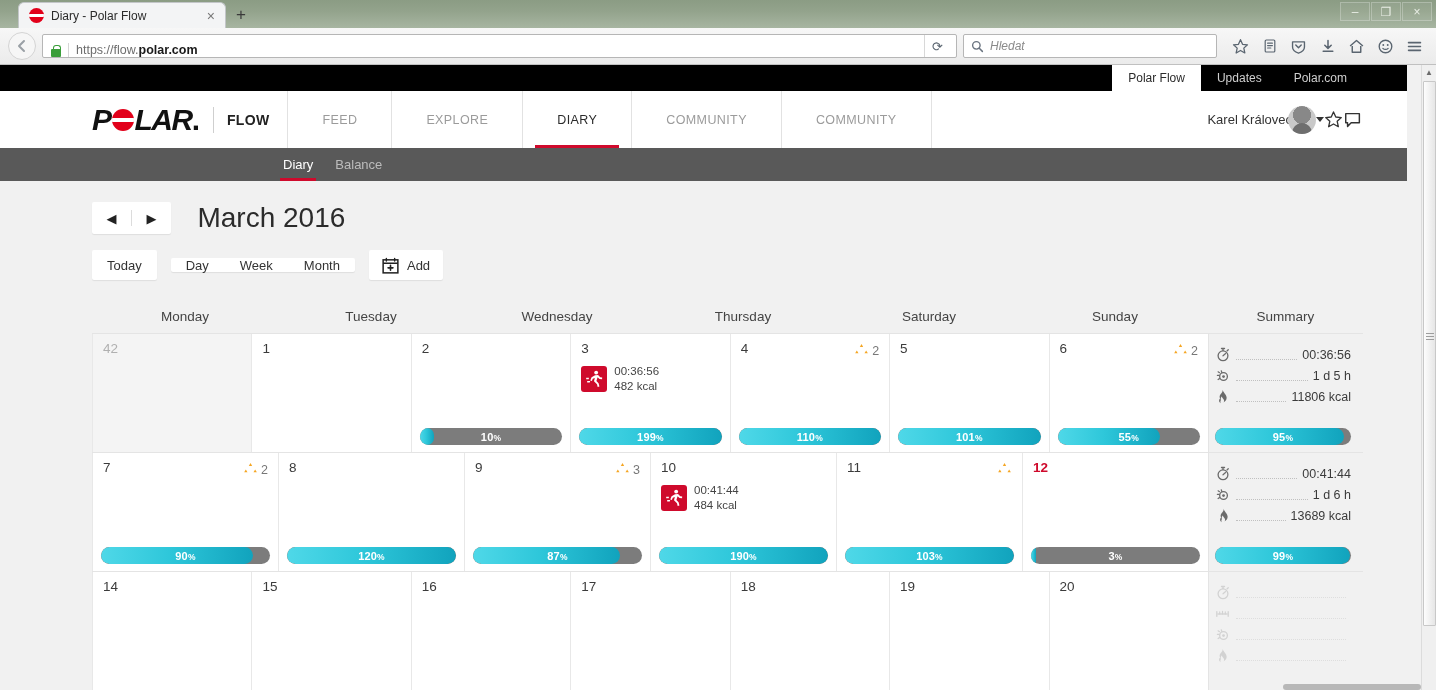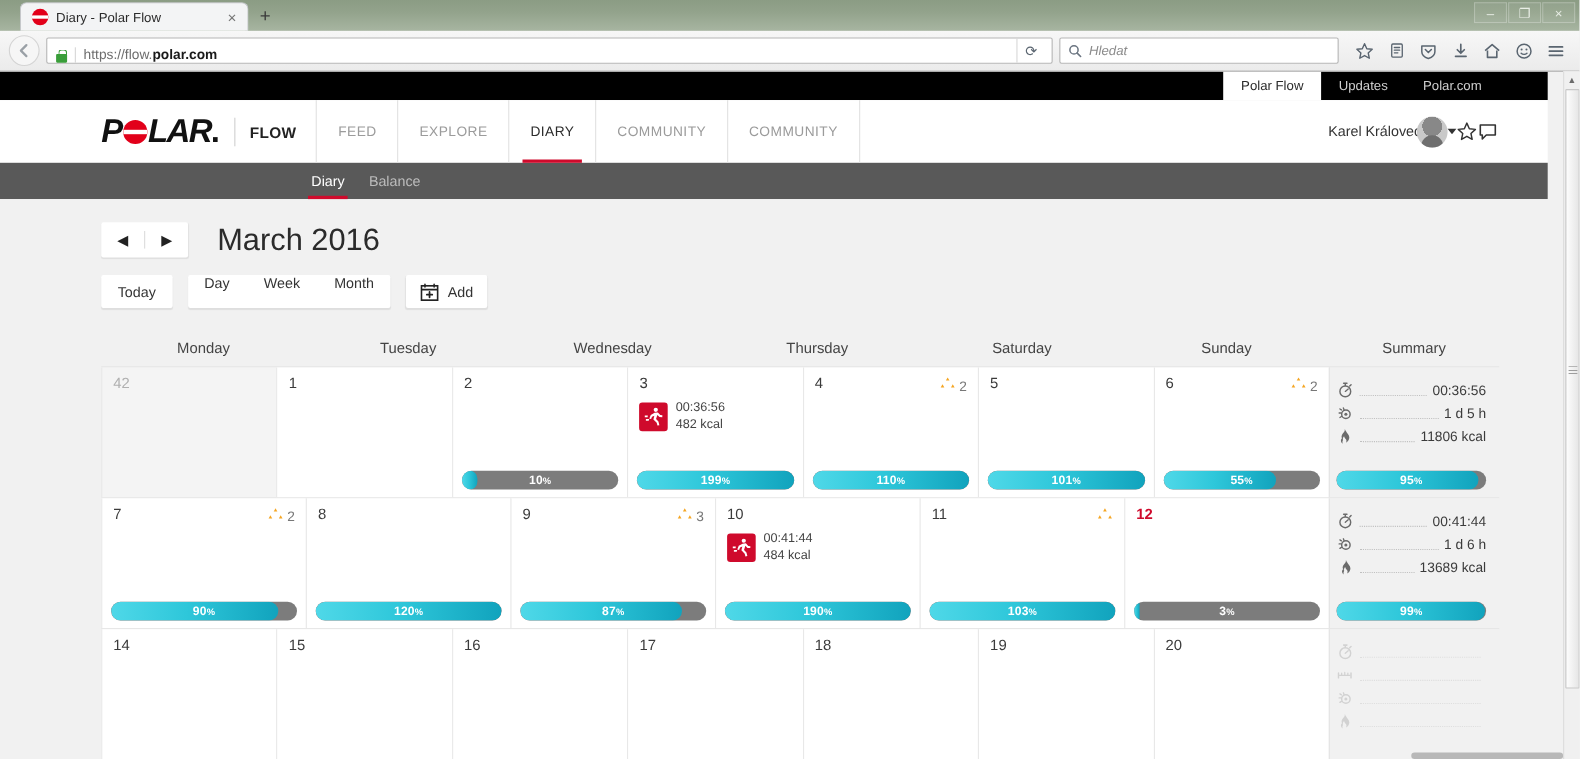--- a/index.html
+++ b/index.html
@@ -125,21 +125,21 @@
   }
   .logo-o::after {
     content: ''; position: absolute; left: 0; top: 9px; width: 100%; height: 4px; background: #fff;
   }
   .logo-dot { font-size: 30px; color: #111; font-weight: 700; }
   .logo-div { width: 1px; height: 26px; background: #cfcfcf; margin: 0 13px; }
   .flowlabel { font-size: 14px; font-weight: 700; color: #222; letter-spacing: .3px; }
   .mainnav { display: flex; align-items: center; height: 57px; margin-left: 18px; }
   .mainnav .item {
     position: relative; height: 57px; display: flex; align-items: center;
-    padding: 0 19px; font-size: 12.5px; color: #9b9b9b; letter-spacing: .4px; cursor: pointer;
+    padding: 0 34px; font-size: 12.5px; color: #9b9b9b; letter-spacing: .4px; cursor: pointer;
     border-right: 1px solid #e2e2e2;
   }
   .mainnav .item:first-child { border-left: 1px solid #e2e2e2; }
   .mainnav .item.active { color: #2b2b2b; font-weight: 400; }
   .mainnav .item.active::after {
     content: ''; position: absolute; left: 12px; right: 12px; bottom: 0;
     height: 3px; background: #cf0a2c;
   }
   .userbox { margin-left: auto; display: flex; align-items: center; }
   .username { font-size: 13px; color: #333; }
@@ -184,21 +184,21 @@
     font-size: 28px; color: #2b2b2b; font-weight: 400;
   }
 
   .toolbar { margin-top: 16px; display: flex; align-items: center; gap: 14px; }
   .btn {
     background: #fff; border-radius: 2px; height: 30px; display: flex; align-items: center;
     padding: 0 15px; font-size: 13px; color: #333; cursor: pointer;
     box-shadow: 0 1px 1px rgba(0,0,0,.08);
   }
   .segmented {
-    background: #fff; border-radius: 2px; height: 30px; display: flex; align-items: flex-start;
+    background: #fff; border-radius: 2px; height: 14px; display: flex; align-items: center;
     box-shadow: 0 1px 1px rgba(0,0,0,.08);
   }
   .segmented .seg {
     display: flex; align-items: center; padding: 0 15px; font-size: 13px; color: #333; cursor: pointer;
   }
   .segmented .ssep { width: 1px; margin: 7px 0; background: #dcdcdc; }
   .addbtn { gap: 8px; padding: 0 13px; }
   .calplus-icon { width: 17px; height: 17px; position: relative; flex: none; }
 
   

